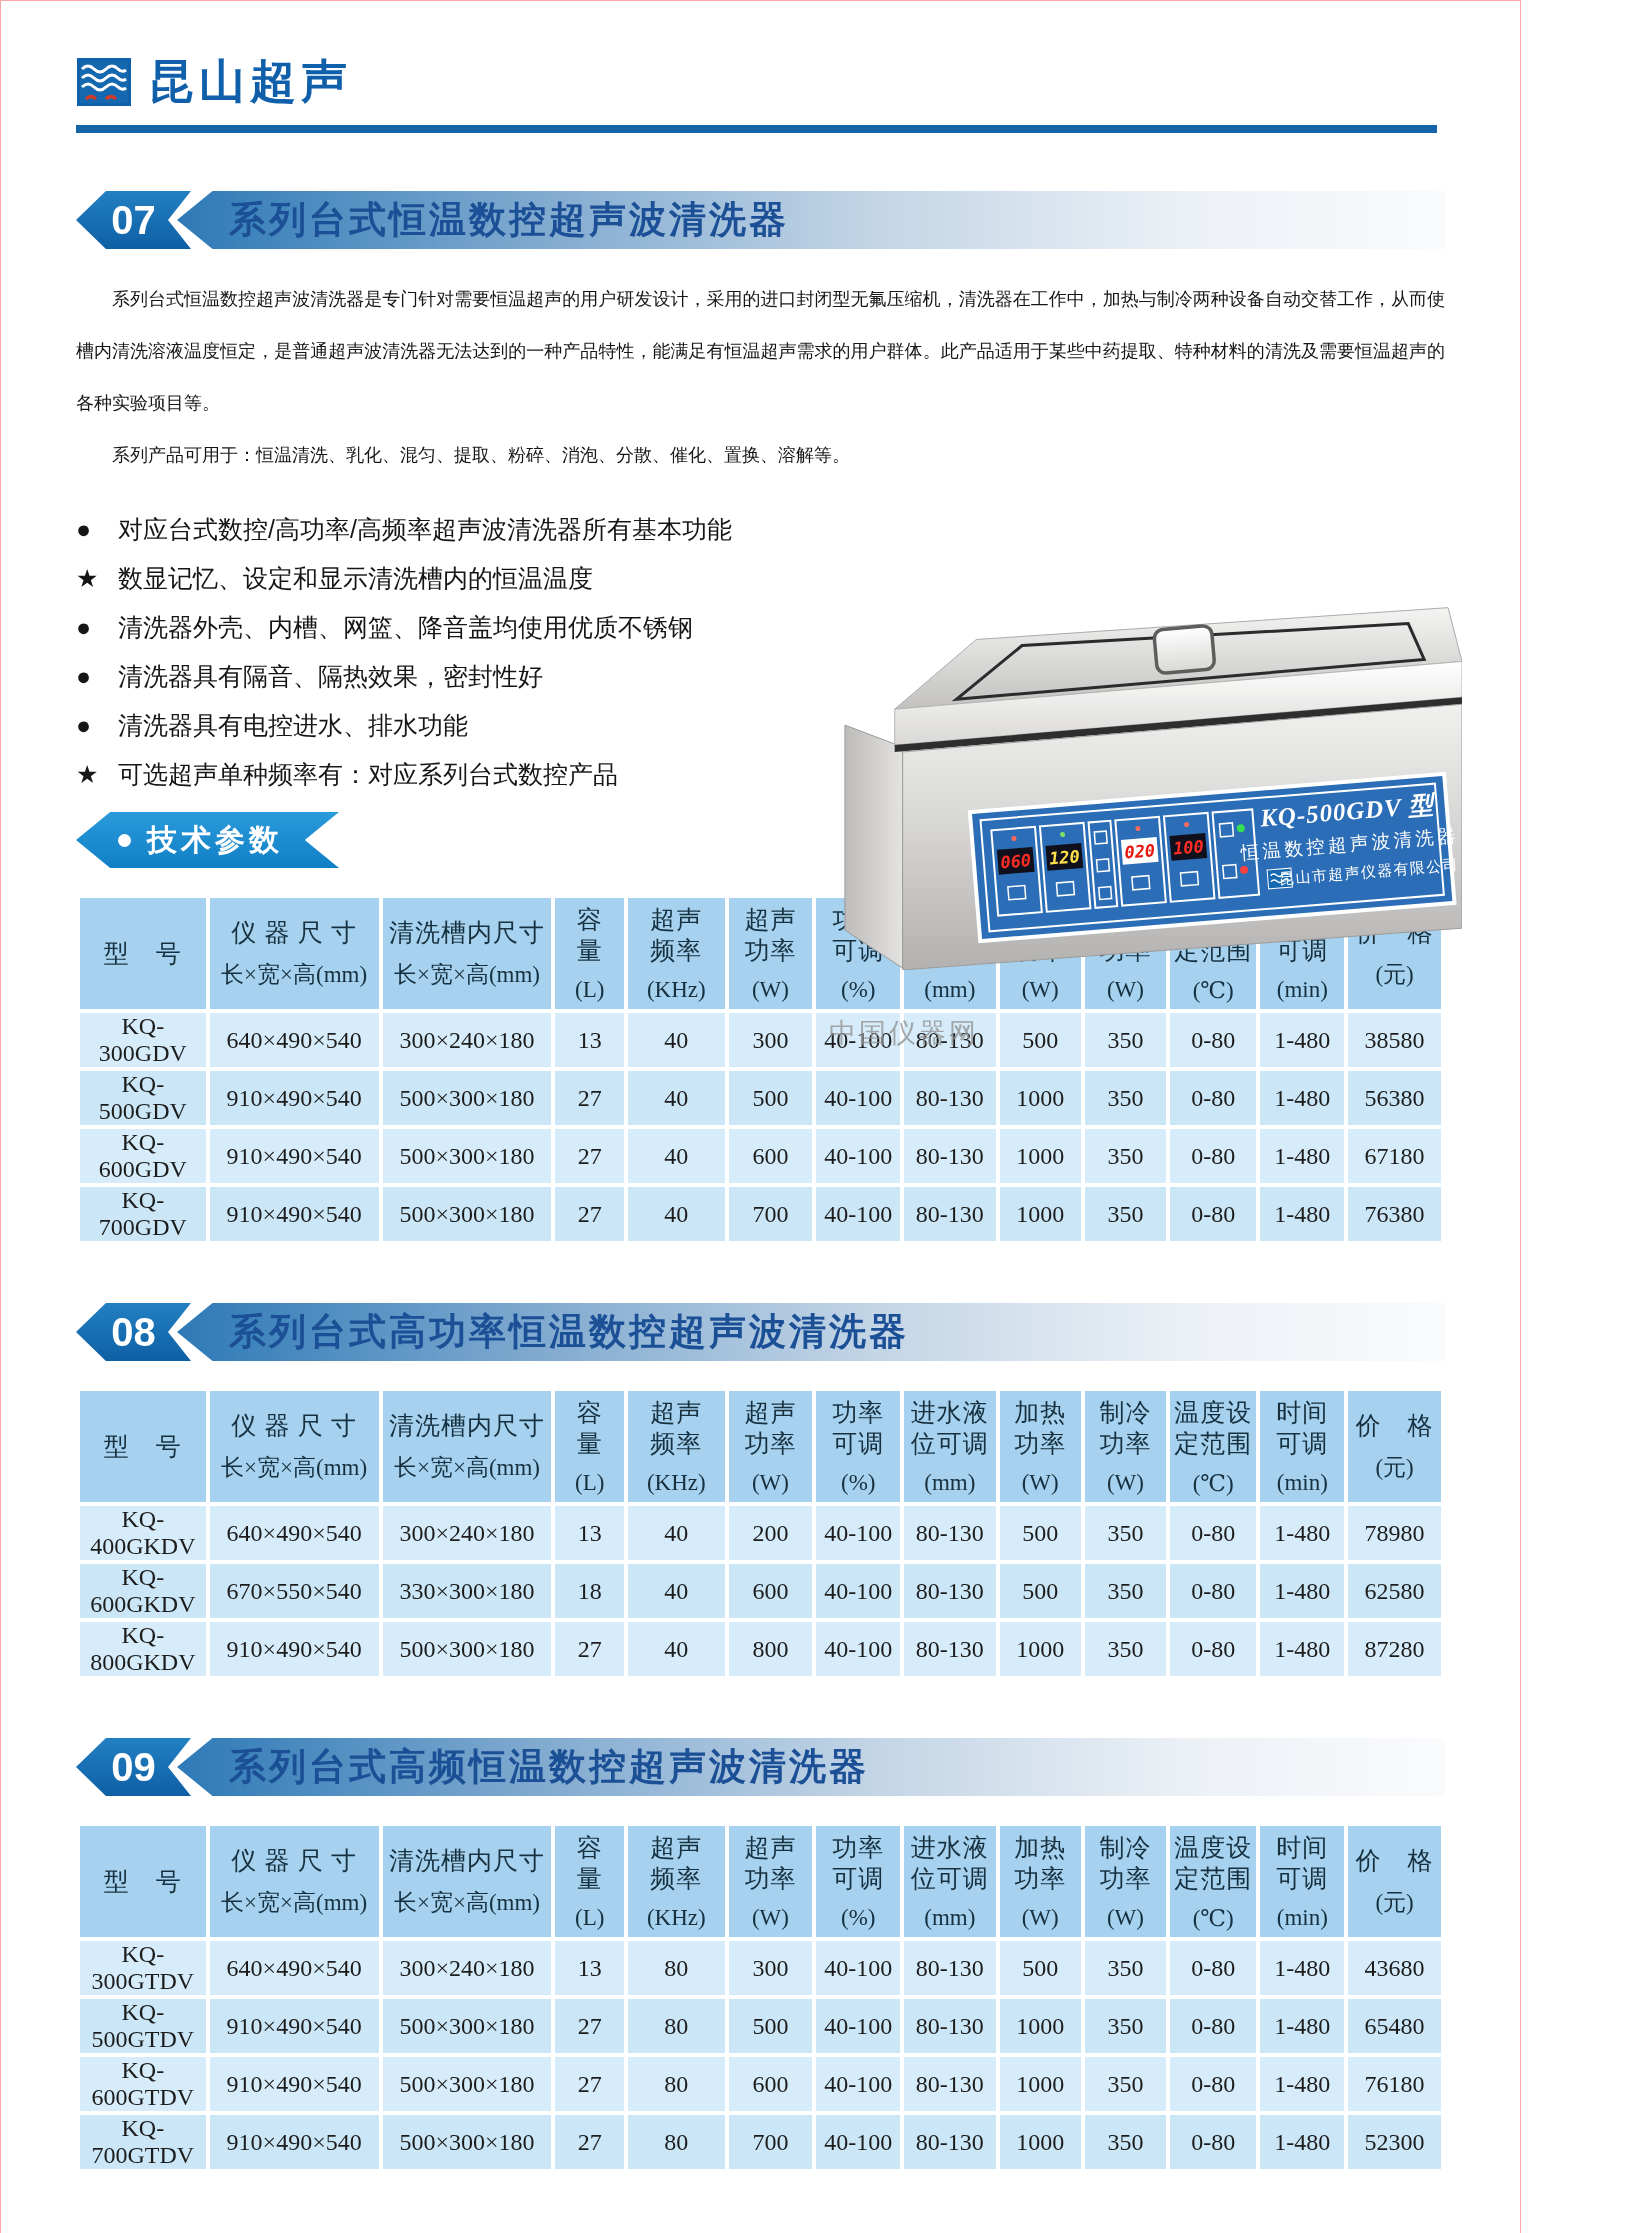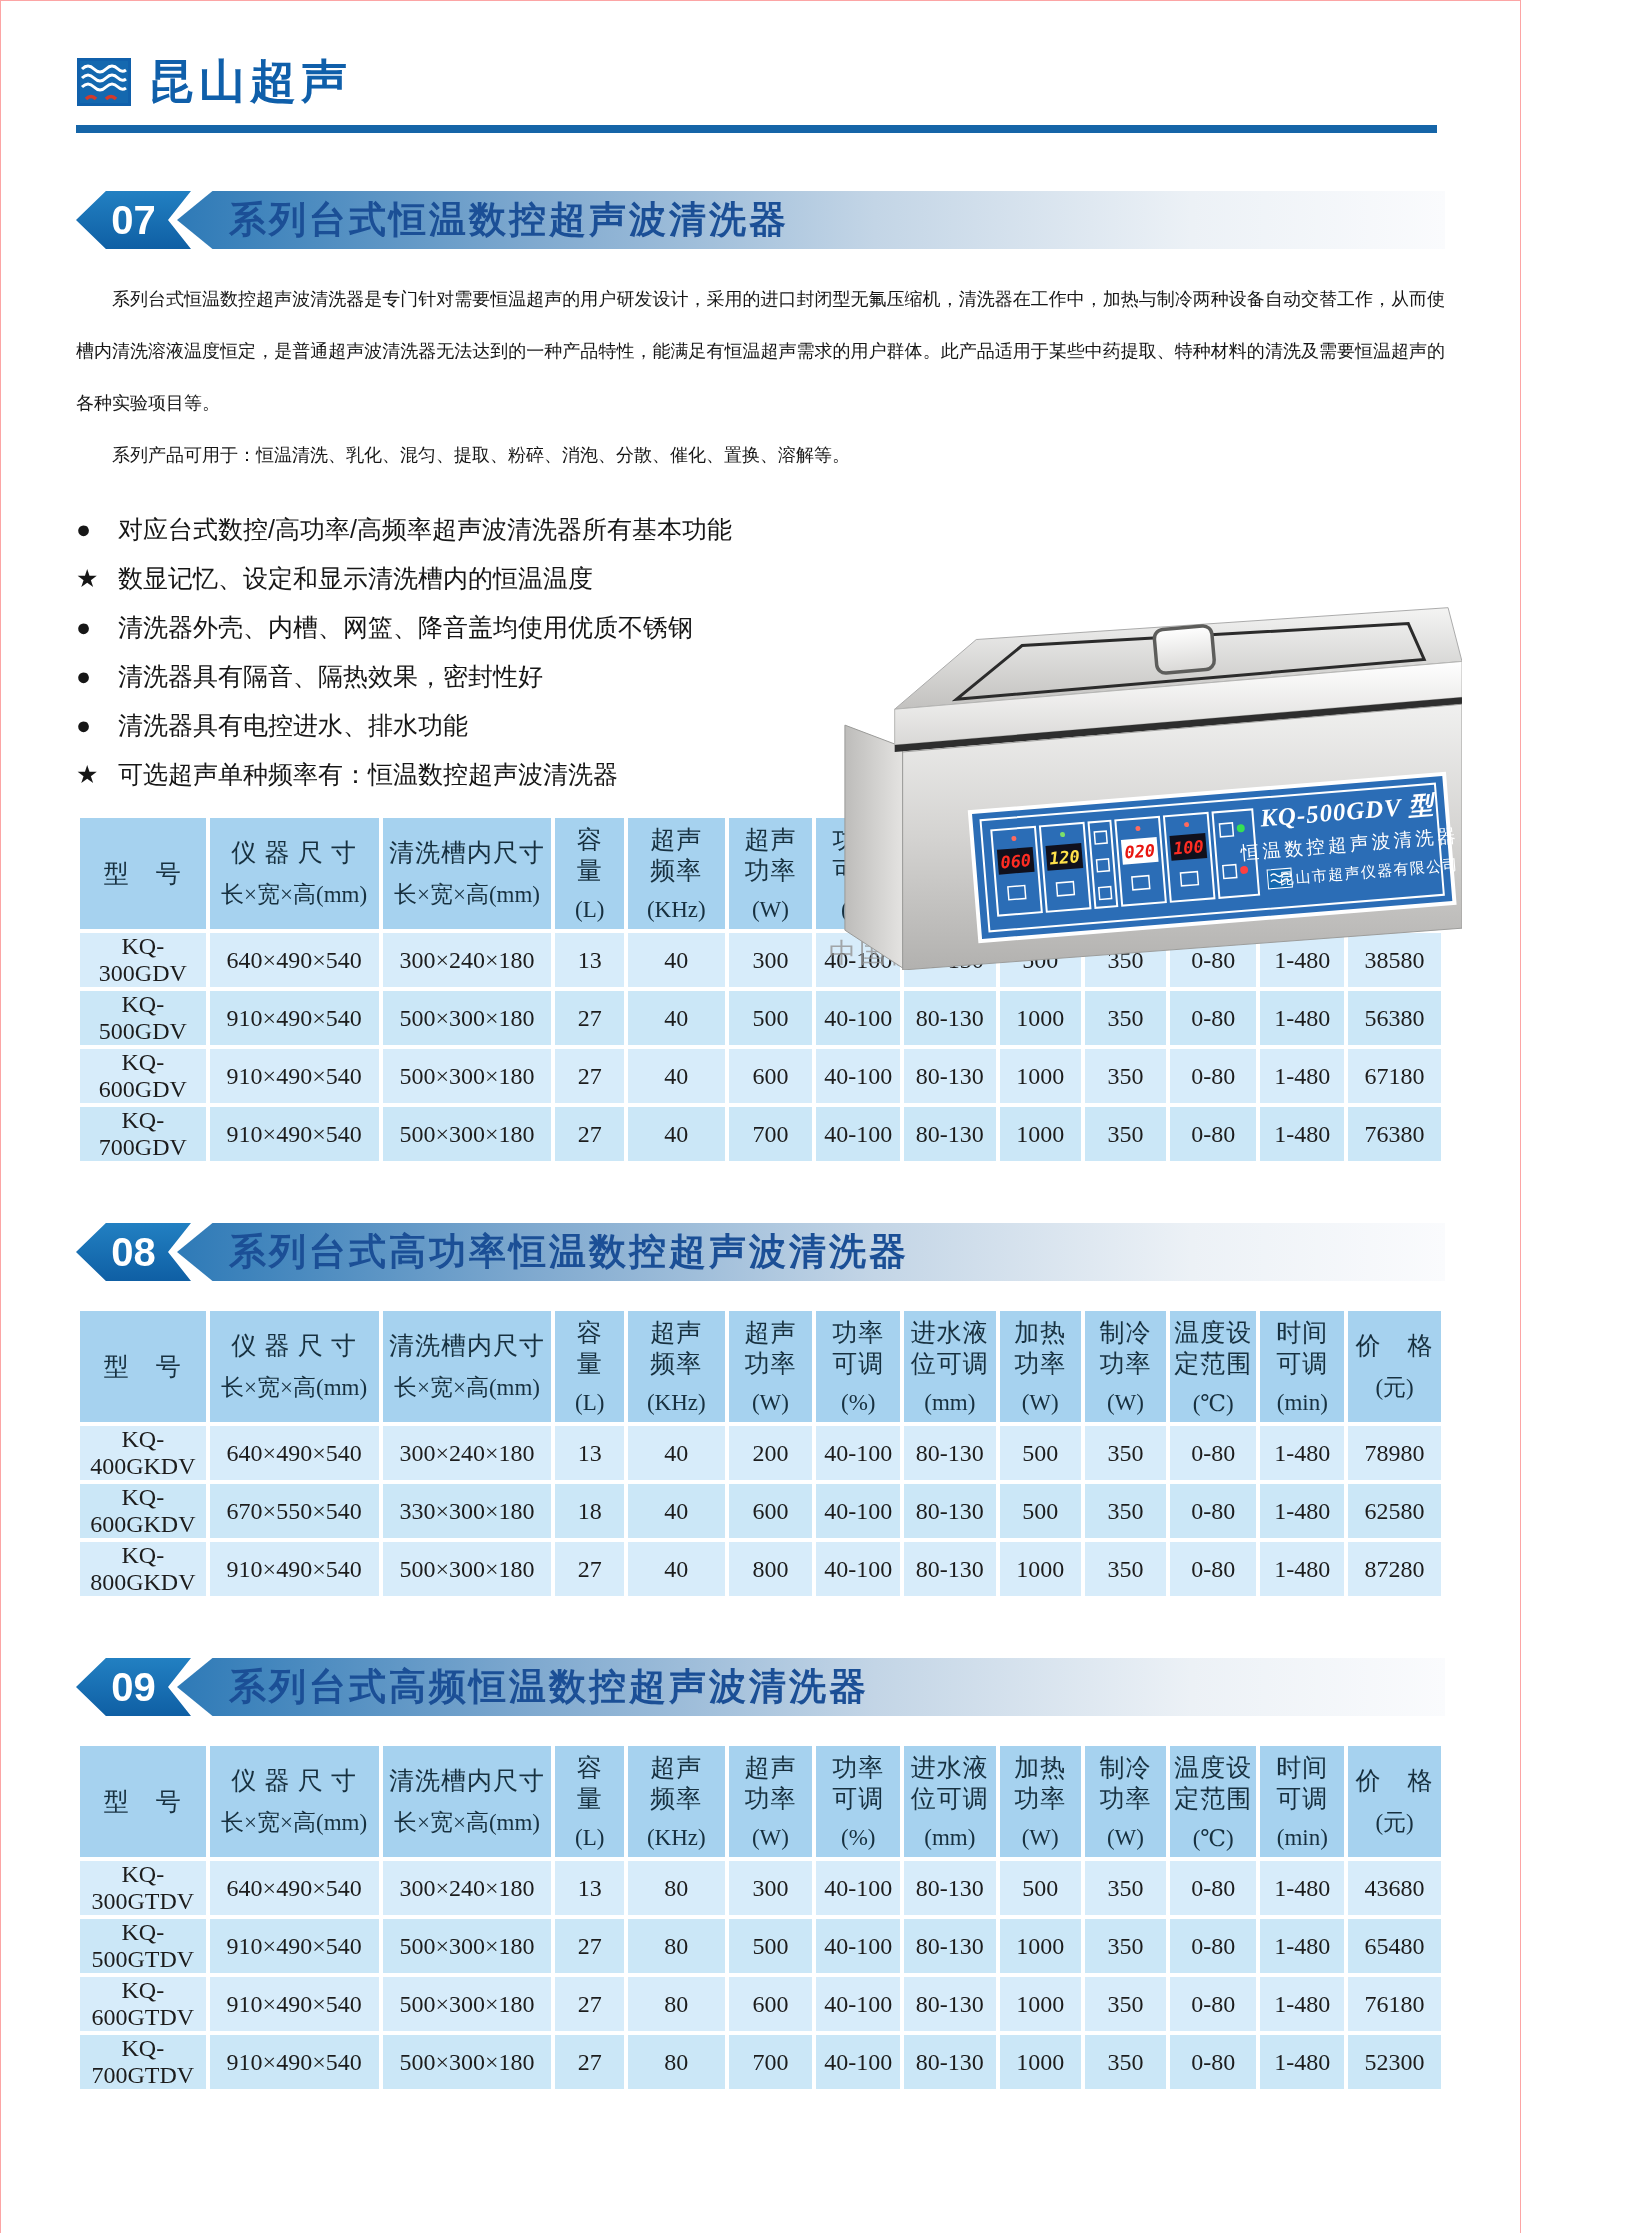--- a/index.html
+++ b/index.html
@@ -124,24 +124,30 @@
         <li>
             <span class="marker">●</span>
             <span>清洗器具有隔音、隔热效果，密封性好</span>
           </li>
         <li>
             <span class="marker">●</span>
             <span>清洗器具有电控进水、排水功能</span>
           </li>
         <li>
             <span class="marker">★</span>
-            <span>可选超声单种频率有：恒温数控超声波清洗器</span>
+            <span>可选超声单种频率有：对应系列台式数控产品</span>
           </li>
       </ul>
 
+      <div class="badge-row badge-row2">
+        <div class="badge">
+          <span class="dot"></span>
+          <span>技术参数</span>
+        </div>
+      </div>
 
       <div class="table-wrap">
         <table class="spec-table">
             <colgroup>
               <col style="width: 9.9%;">
               <col style="width: 13.3%;">
               <col style="width: 13.3%;">
               <col style="width: 5.4%;">
               <col style="width: 7.6%;">
               <col style="width: 6.6%;">

